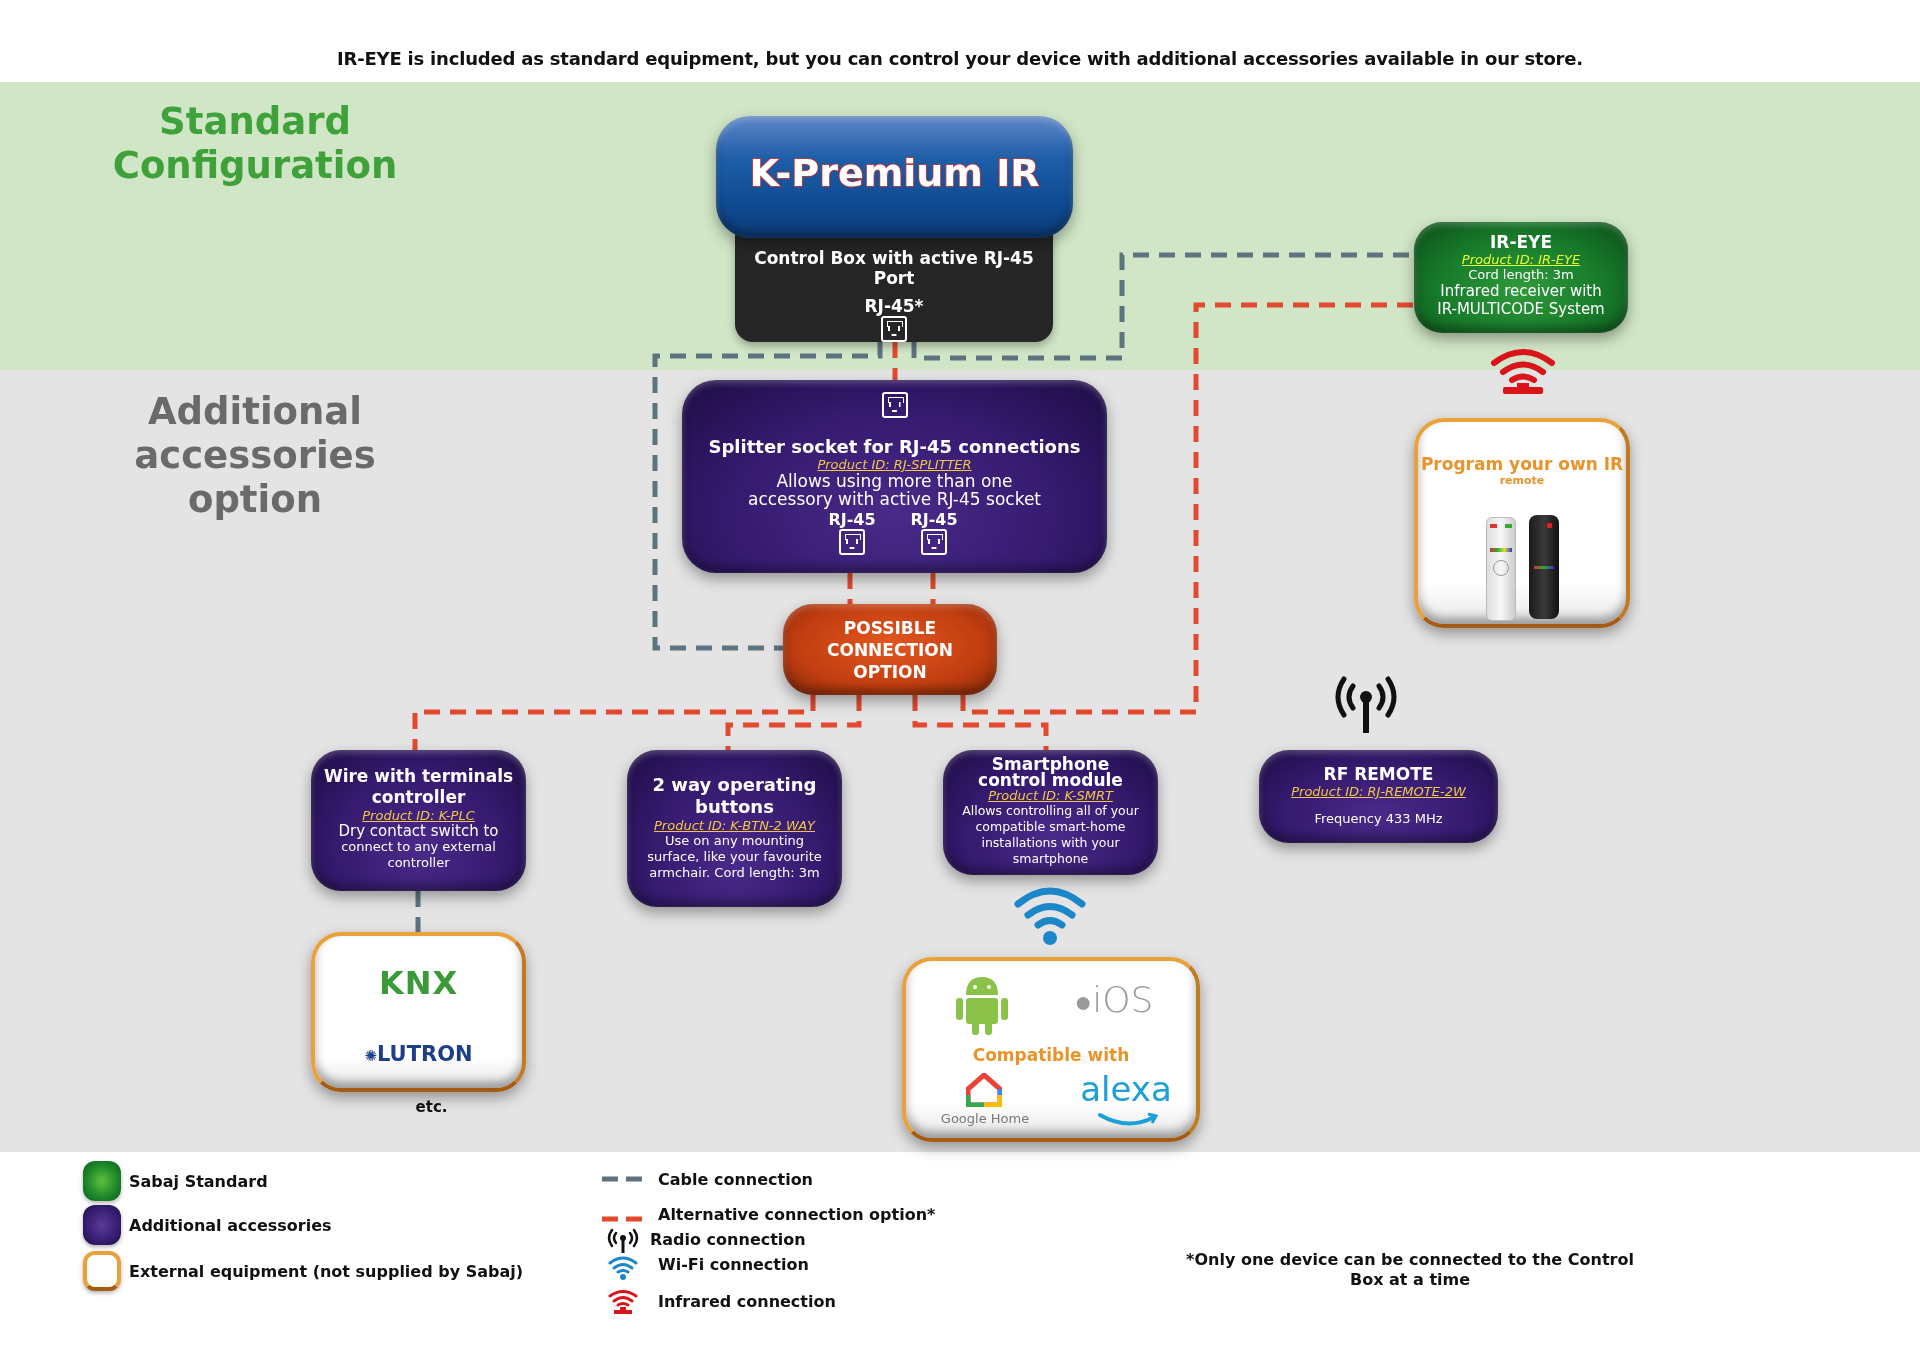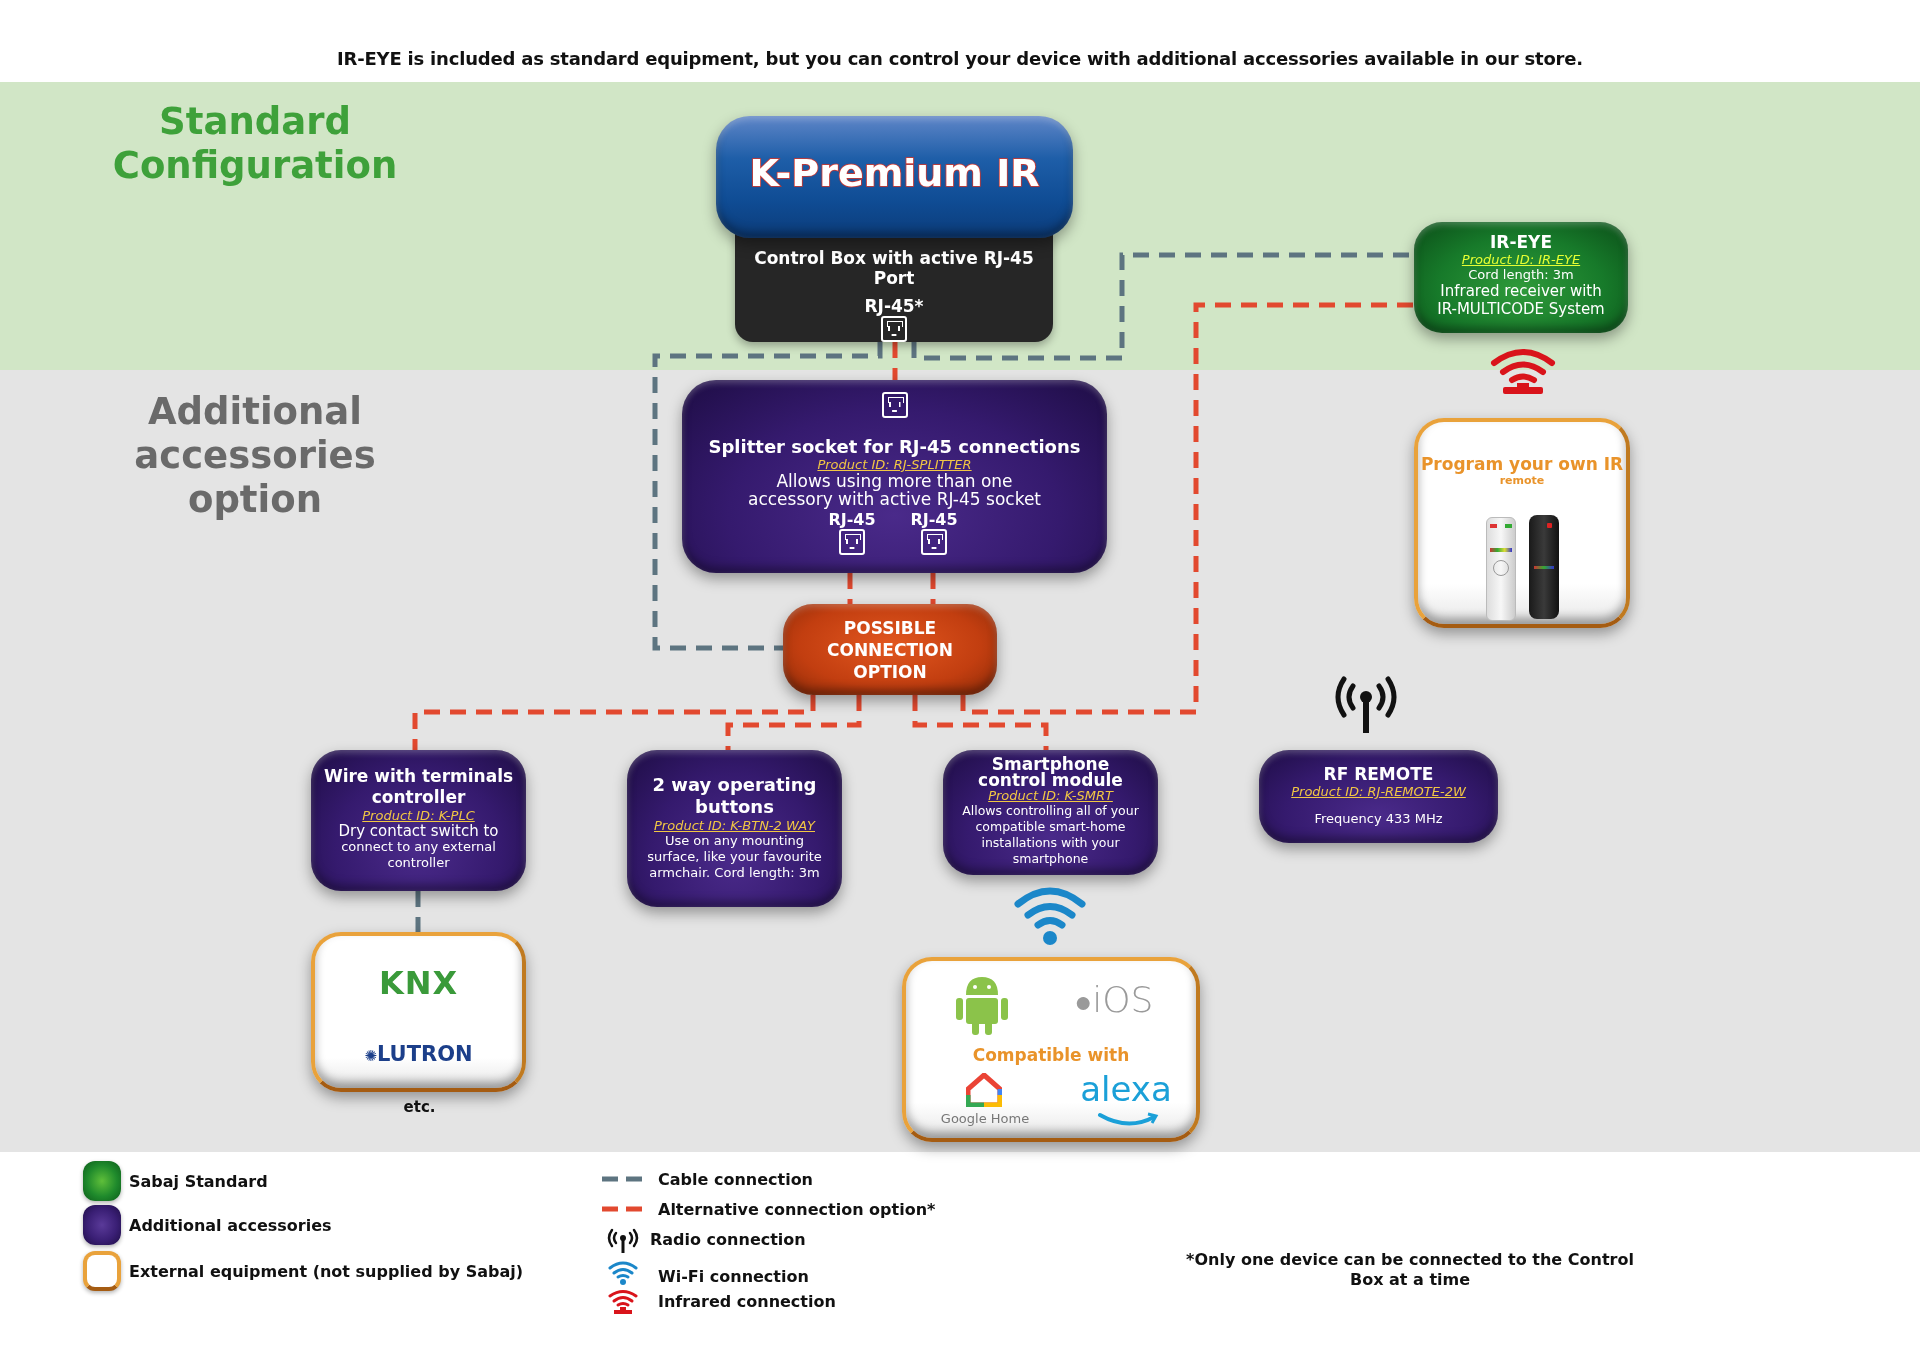--- a/index.html
+++ b/index.html
@@ -188,21 +188,21 @@
   <circle cx="37" cy="52" r="7" fill="#1b87c9"></circle>
 </svg>
 
 <div class="box ext knx">
   <div style="position:absolute;left:0;top:28px;width:100%;text-align:center;font-weight:bold;font-size:32px;letter-spacing:1px;">
     <span style="color:#3a9a3a;">KNX</span>
   </div>
   <div style="position:absolute;left:0;top:106px;width:100%;text-align:center;font-weight:bold;font-size:21px;color:#1c3f8a;">
     <span style="font-size:15px;">✺</span><span>LUTRON</span>
   </div>
-  <div style="position:absolute;left:1px;top:162px;width:100%;font-weight:bold;font-size:15px;color:#111;">etc.</div>
+  <div style="position:absolute;left:13px;top:162px;width:100%;font-weight:bold;font-size:15px;color:#111;">etc.</div>
 </div>
 
 <div class="box ext compat">
   <svg style="position:absolute;left:46px;top:10px;" width="60" height="66" viewBox="0 0 60 66">
     <path d="M14 24 Q14 6 30 6 Q46 6 46 24 Z" fill="#8bc34a"></path>
     <rect x="14" y="27" width="32" height="26" rx="3" fill="#8bc34a"></rect>
     <rect x="4" y="27" width="7" height="22" rx="3" fill="#8bc34a"></rect>
     <rect x="49" y="27" width="7" height="22" rx="3" fill="#8bc34a"></rect>
     <rect x="20" y="50" width="7" height="14" rx="3" fill="#8bc34a"></rect>
     <rect x="33" y="50" width="7" height="14" rx="3" fill="#8bc34a"></rect>
@@ -244,40 +244,40 @@
   </div>
 </div>
 
 <div class="abs" style="left:600px;top:1164px;">
   <div style="display:flex;align-items:center;height:30px;">
     <svg width="46" height="10">
         <line x1="2" y1="5" x2="44" y2="5" stroke="#5d7480" stroke-width="5" stroke-dasharray="16 8"></line>
       </svg>
     <span class="legend-text" style="margin-left:12px;">Cable connection</span>
   </div>
-  <div style="display:flex;align-items:center;height:30px;">
+  <div style="display:flex;align-items:flex-end;height:30px;">
     <svg width="46" height="10">
         <line x1="2" y1="5" x2="44" y2="5" stroke="#e2492f" stroke-width="5" stroke-dasharray="16 8"></line>
       </svg>
     <span class="legend-text" style="margin-left:12px;">Alternative connection option*</span>
   </div>
   <div style="display:flex;align-items:center;height:31px;">
     <svg width="46" height="26" viewBox="0 0 46 26">
       <g fill="none" stroke="#111" stroke-width="2.5" stroke-linecap="round">
         <path d="M12 3 Q6 11 12 19"></path>
           <path d="M34 3 Q40 11 34 19"></path>
         <path d="M16 6 Q12 11 16 16"></path>
           <path d="M30 6 Q34 11 30 16"></path>
       </g>
       <circle cx="23" cy="11" r="3" fill="#111"></circle>
         <rect x="21.5" y="12" width="3" height="14" fill="#111"></rect>
     </svg>
     <span class="legend-text" style="margin-left:4px;">Radio connection</span>
   </div>
-  <div style="display:flex;align-items:flex-end;height:31px;">
+  <div style="display:flex;align-items:flex-start;height:31px;">
     <svg width="46" height="26" viewBox="0 0 46 26">
       <g fill="none" stroke="#1b87c9" stroke-width="3" stroke-linecap="round">
         <path d="M10 8 Q23 -2 36 8"></path>
           <path d="M14 13 Q23 6 32 13"></path>
           <path d="M18 17 Q23 14 28 17"></path>
       </g>
       <circle cx="23" cy="22" r="3" fill="#1b87c9"></circle>
     </svg>
     <span class="legend-text" style="margin-left:12px;">Wi-Fi connection</span>
   </div>

